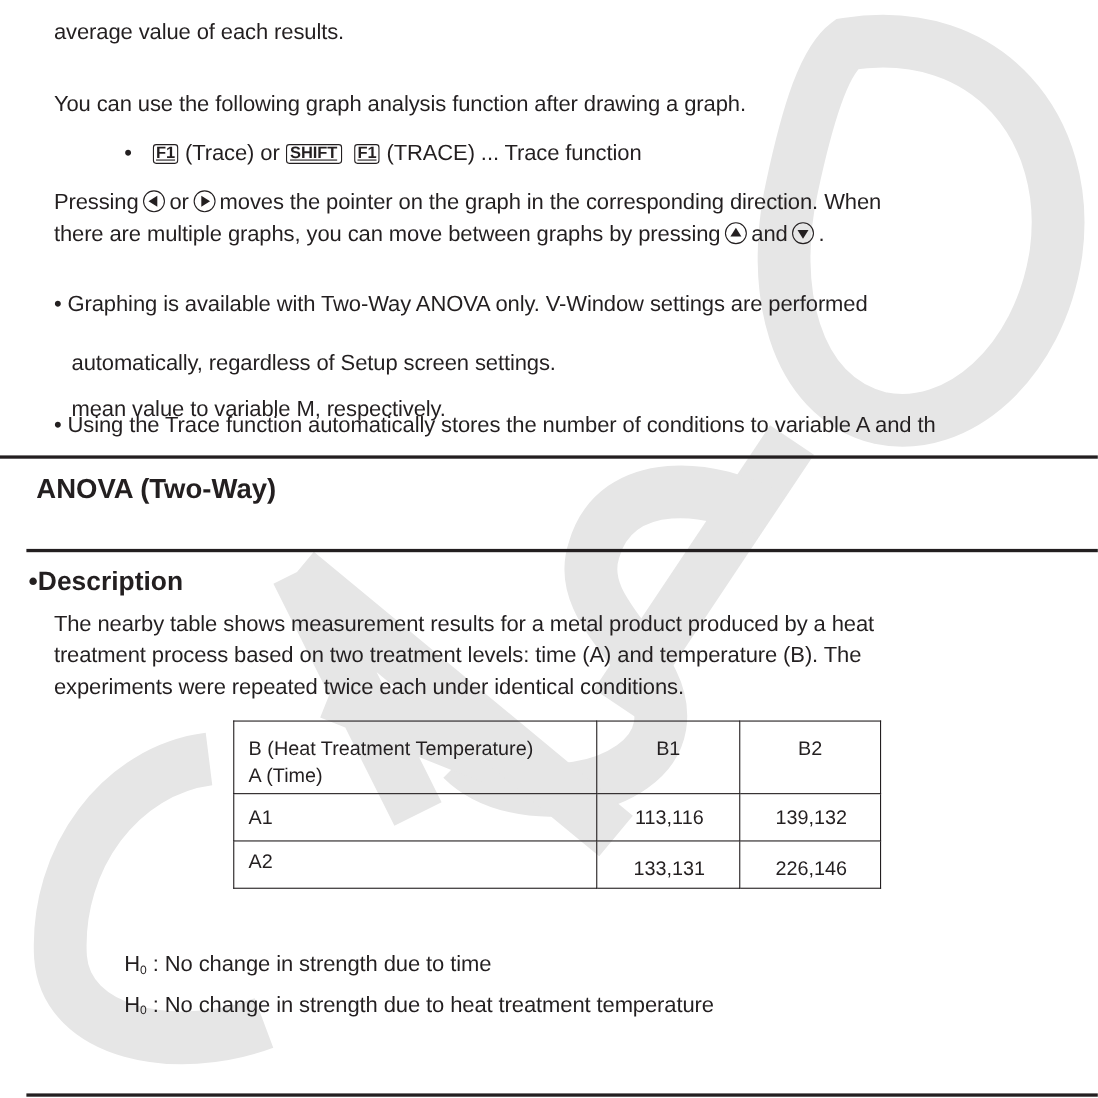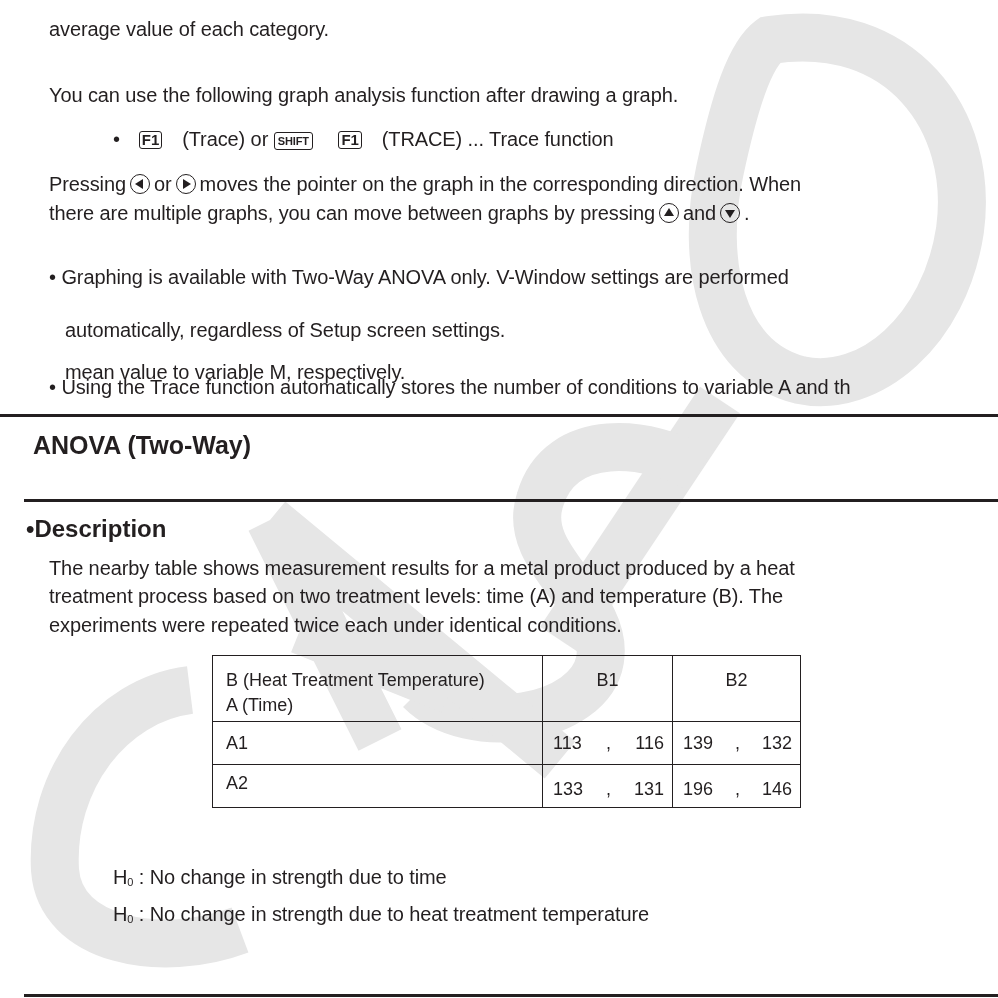--- a/index.html
+++ b/index.html
@@ -2,40 +2,40 @@
 <html><head>
 <meta charset="utf-8">
 <style>
   html, body { margin: 0; padding: 0; background: #ffffff; }
   body { width: 998px; height: 998px; position: relative; overflow: hidden;
          font-family: "Liberation Sans", sans-serif; color: #231f20; }
   .wm { position: absolute; left: 0; top: 0; width: 998px; height: 998px; z-index: 0; pointer-events: none; }
   .content { position: absolute; left: 0; top: 0; width: 998px; height: 998px; z-index: 1; }
   .p { position: absolute; font-size: 20px; line-height: 29px; white-space: nowrap; letter-spacing: -0.1px; }
   .key { display: inline-block; border: 1.5px solid #231f20; border-radius: 3px; font-weight: bold;
-         font-size: 15px; line-height: 16px; padding: 0 2px; vertical-align: 1px; margin-right: 20px; }
-  .key.small { font-size: 11px; line-height: 14px; padding: 1px 3px; font-weight: bold; }
+         font-size: 15px; line-height: 16px; padding: 0 2px; vertical-align: 1px; margin-right: 6px; text-decoration: underline; }
+  .key.small { font-size: 15px; line-height: 14px; padding: 1px 3px; font-weight: bold; }
   .cbtn { display: inline-block; width: 20px; height: 20px; border: 1.5px solid #231f20; border-radius: 50%;
           box-sizing: border-box; position: relative; vertical-align: -3px; margin: 0 4px; }
   .cbtn::after { content: ""; position: absolute; width: 0; height: 0; }
   .cbtn.left::after { left: 4px; top: 4px; border-top: 5px solid transparent; border-bottom: 5px solid transparent; border-right: 8px solid #231f20; }
   .cbtn.right::after { left: 6px; top: 4px; border-top: 5px solid transparent; border-bottom: 5px solid transparent; border-left: 8px solid #231f20; }
   .cbtn.up::after { left: 4px; top: 4px; border-left: 5px solid transparent; border-right: 5px solid transparent; border-bottom: 8px solid #231f20; }
   .cbtn.down::after { left: 4px; top: 6px; border-left: 5px solid transparent; border-right: 5px solid transparent; border-top: 8px solid #231f20; }
   .rule { position: absolute; background: #231f20; height: 3px; }
   .h2 { position: absolute; font-size: 25px; font-weight: bold; white-space: nowrap; }
   .h3 { position: absolute; font-size: 24px; font-weight: bold; white-space: nowrap; }
   table.data { position: absolute; left: 212px; top: 655px; border-collapse: collapse; font-size: 18px; border-radius: 19px; }
   table.data td { border: 1.5px solid #231f20; padding: 0; vertical-align: top; }
   .hdr { height: 66px; }
   .rowc { height: 43px; }
   .c0 { width: 316px; padding-left: 13px !important; }
   .c1 { width: 129px; text-align: center; }
   .c2 { width: 127px; text-align: center; }
-  .pair { display: flex; justify-content: space-between; padding: 0 8px 0 10px; }
+  .pair { display: flex; justify-content: center; padding: 0 8px 0 10px; }
   .hdr td { padding-top: 12px !important; line-height: 25px; }
   .rowc td { padding-top: 11px !important; }
   .sub { font-size: 11px; vertical-align: -2px; }
 </style>
 </head>
 <body>
 
 <svg class="wm" viewBox="0 0 998 998">
   <g fill="none" stroke="#e6e6e6" stroke-width="48">
 
@@ -46,21 +46,21 @@
     <path d="M700 470 C 650 440, 560 430, 540 500 C 520 560, 610 600, 600 660 C 590 720, 470 740, 420 690"></path>
 
     <path d="M270 520 L 560 760 M270 520 L 380 740 M300 630 L 450 690"></path>
 
     <path d="M190 690 C 110 700, 50 780, 55 870 C 60 940, 160 960, 240 930"></path>
   </g>
 </svg>
 
 <div class="content">
 
-  <div class="p" style="left:49px; top:15px;">average value of each category.</div>
+  <div class="p" style="left:49px; top:15px;">average value of each results.</div>
 
   <div class="p" style="left:49px; top:81px;">You can use the following graph analysis function after drawing a graph.</div>
 
   <div class="p" style="left:113px; top:125px;">
     <span>•</span>
     <span style="display:inline-block; width:8px;"></span>
     <span class="key">F1</span><span>(Trace) or</span>
     <span class="key small">SHIFT</span>
     <span class="key">F1</span><span>(TRACE) ... Trace function</span>
   </div>
@@ -127,21 +127,21 @@
       <td class="c0" style="padding-top:8px !important;">A2</td>
       <td class="c1" style="padding-top:14px !important;">
             <div class="pair">
               <span>133</span>
               <span>,</span>
               <span>131</span>
             </div>
           </td>
       <td class="c2" style="padding-top:14px !important;">
             <div class="pair">
-              <span>196</span>
+              <span>226</span>
               <span>,</span>
               <span>146</span>
             </div>
           </td>
     </tr>
   </tbody>
     </table>
 
 
   <div class="p" style="left:113px; top:863px;">

